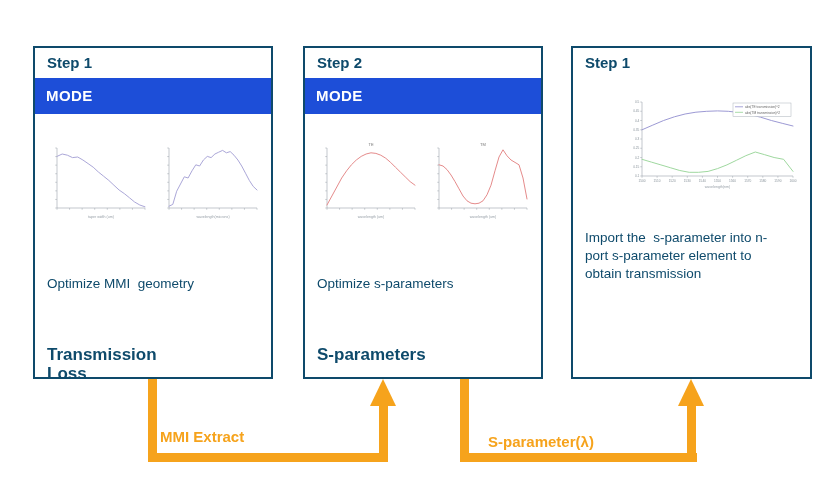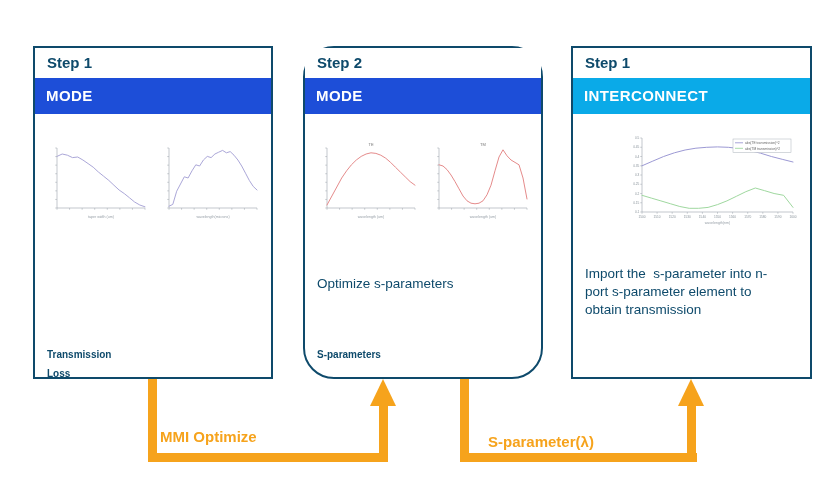--- a/index.html
+++ b/index.html
@@ -2,38 +2,38 @@
 <html><head>
 <meta charset="utf-8">
 <style>
   html,body{margin:0;padding:0;background:#fff;}
   body{width:838px;height:479px;position:relative;font-family:"Liberation Sans",sans-serif;overflow:hidden;}
   .canvas{position:absolute;left:0;top:16px;width:742px;height:479px;}
 
   .panel{position:absolute;top:30px;width:240px;height:333px;background:#fff;
          border:2px solid #0E4A6B;box-sizing:border-box;}
   .panel.p1{left:33px;}
-  .panel.p2{left:303px;border-radius:31px;}
+  .panel.p2{left:303px;}
   .panel.p3{left:571px;width:241px;}
 
   .step-row{height:30px;line-height:30px;padding-left:12px;font-size:15px;font-weight:bold;
             color:#0E4A6B;background:#fff;}
   .app-header{height:36px;line-height:36px;padding-left:11px;font-size:15px;font-weight:bold;
               color:#fff;letter-spacing:.4px;}
   .hdr-navy{background:#1d4ed8;}
   .hdr-cyan{background:#0AAAE8;}
 
   .panel-body{position:relative;height:calc(100% - 66px);}
   .charts-row{display:flex;gap:8px;margin:27px 0 0 10px;}
   .mini-chart{width:104px;height:78px;}
   .big-chart{width:172px;height:94px;margin:17px 0 0 52px;}
 
   .desc{position:absolute;top:134px;left:12px;right:8px;margin:0;font-size:13.5px;line-height:18px;
         color:#0E4A6B;white-space:pre-wrap;}
-  .result{position:absolute;top:204px;left:12px;margin:0;font-size:10px;line-height:19px;
+  .result{position:absolute;top:204px;left:12px;margin:0;font-size:17px;line-height:19px;
           font-weight:bold;color:#0E4A6B;white-space:pre-line;}
 
   .oseg{position:absolute;background:#F6A31C;}
   .ohead{position:absolute;width:0;height:0;border-left:13px solid transparent;
          border-right:13px solid transparent;border-bottom:27px solid #F6A31C;}
   .alabel{position:absolute;font-size:15px;font-weight:bold;color:#F6A31C;white-space:nowrap;}
 
   svg text{font-family:"Liberation Sans",sans-serif;}
 </style>
 </head>
@@ -84,20 +84,21 @@
               <line x1="10.2" y1="49.85714285714286" x2="12" y2="49.85714285714286" stroke="#9aa3ab" stroke-width="0.5"></line>
               <line x1="10.2" y1="41.285714285714285" x2="12" y2="41.285714285714285" stroke="#9aa3ab" stroke-width="0.5"></line>
               <line x1="10.2" y1="32.714285714285715" x2="12" y2="32.714285714285715" stroke="#9aa3ab" stroke-width="0.5"></line>
               <line x1="10.2" y1="24.142857142857146" x2="12" y2="24.142857142857146" stroke="#9aa3ab" stroke-width="0.5"></line>
               <line x1="10.2" y1="15.57142857142857" x2="12" y2="15.57142857142857" stroke="#9aa3ab" stroke-width="0.5"></line>
               <line x1="10.2" y1="7" x2="12" y2="7" stroke="#9aa3ab" stroke-width="0.5"></line>
               <polyline points="12.0,65.2 15.8,63.4 19.7,50.2 23.5,43.0 27.3,35.8 31.1,37.0 35.0,29.8 38.8,23.8 42.6,25.0 46.4,19.0 50.3,15.4 54.1,16.6 57.9,13.0 61.7,11.2 65.6,9.4 69.4,11.8 73.2,10.6 77.0,14.2 80.9,19.0 84.7,25.0 88.5,32.2 92.3,39.4 96.2,45.4 100.0,49.0" fill="none" stroke="#ABA7D8" stroke-width="1" stroke-linejoin="round" stroke-linecap="round"></polyline>
               <text x="56" y="76.8" font-size="3.6" fill="#98a0a8" text-anchor="middle">wavelength(microns)</text>
             </svg></div>
       </div>
+      <p class="desc">Optimize MMI  geometry</p>
       <p class="result">Transmission
 Loss</p>
     </div>
   </section>
 
   <section class="panel p2">
     <div class="step-row">Step 2</div>
     <div class="app-header hdr-navy">MODE</div>
     <div class="panel-body">
       <div class="charts-row">
@@ -148,21 +149,20 @@
               <text x="56" y="76.8" font-size="3.6" fill="#98a0a8" text-anchor="middle">wavelength (um)</text>
             </svg></div>
       </div>
       <p class="desc">Optimize s-parameters</p>
       <p class="result">S-parameters</p>
     </div>
   </section>
 
   <section class="panel p3">
     <div class="step-row">Step 1</div>
-    <div class="app-header hdr-cyan">INTERCONNECT</div>
     <div class="panel-body">
       <div class="big-chart"><svg width="172" height="94" viewBox="0 0 172 94">
             <line x1="17" y1="7" x2="17" y2="81" stroke="#9aa3ab" stroke-width="0.6"></line>
             <line x1="17" y1="81" x2="168" y2="81" stroke="#9aa3ab" stroke-width="0.6"></line>
             <line x1="17" y1="81" x2="17" y2="82.8" stroke="#9aa3ab" stroke-width="0.5"></line>
             <text x="17" y="86.5" font-size="3.2" fill="#8a949c" text-anchor="middle">1500</text>
             <line x1="32.1" y1="81" x2="32.1" y2="82.8" stroke="#9aa3ab" stroke-width="0.5"></line>
             <text x="32.1" y="86.5" font-size="3.2" fill="#8a949c" text-anchor="middle">1510</text>
             <line x1="47.2" y1="81" x2="47.2" y2="82.8" stroke="#9aa3ab" stroke-width="0.5"></line>
             <text x="47.2" y="86.5" font-size="3.2" fill="#8a949c" text-anchor="middle">1520</text>
@@ -213,21 +213,21 @@
 port s-parameter element to
 obtain transmission</p>
     </div>
   </section>
 
   <div>
     <div class="oseg" style="left:148px;top:363px;width:9px;height:83px;"></div>
     <div class="oseg" style="left:148px;top:437px;width:240px;height:9px;"></div>
     <div class="oseg" style="left:379px;top:388px;width:9px;height:52px;"></div>
     <div class="ohead" style="left:370px;top:363px;"></div>
-    <div class="alabel" style="left:160px;top:412px;">MMI Optimize</div>
+    <div class="alabel" style="left:160px;top:412px;">MMI Extract</div>
   </div>
 
   <div>
     <div class="oseg" style="left:460px;top:363px;width:9px;height:83px;"></div>
     <div class="oseg" style="left:460px;top:437px;width:237px;height:9px;"></div>
     <div class="oseg" style="left:687px;top:388px;width:9px;height:52px;"></div>
     <div class="ohead" style="left:678px;top:363px;"></div>
     <div class="alabel" style="left:474px;top:417px;margin-left:14px;">S-parameter(λ)</div>
   </div>
 

